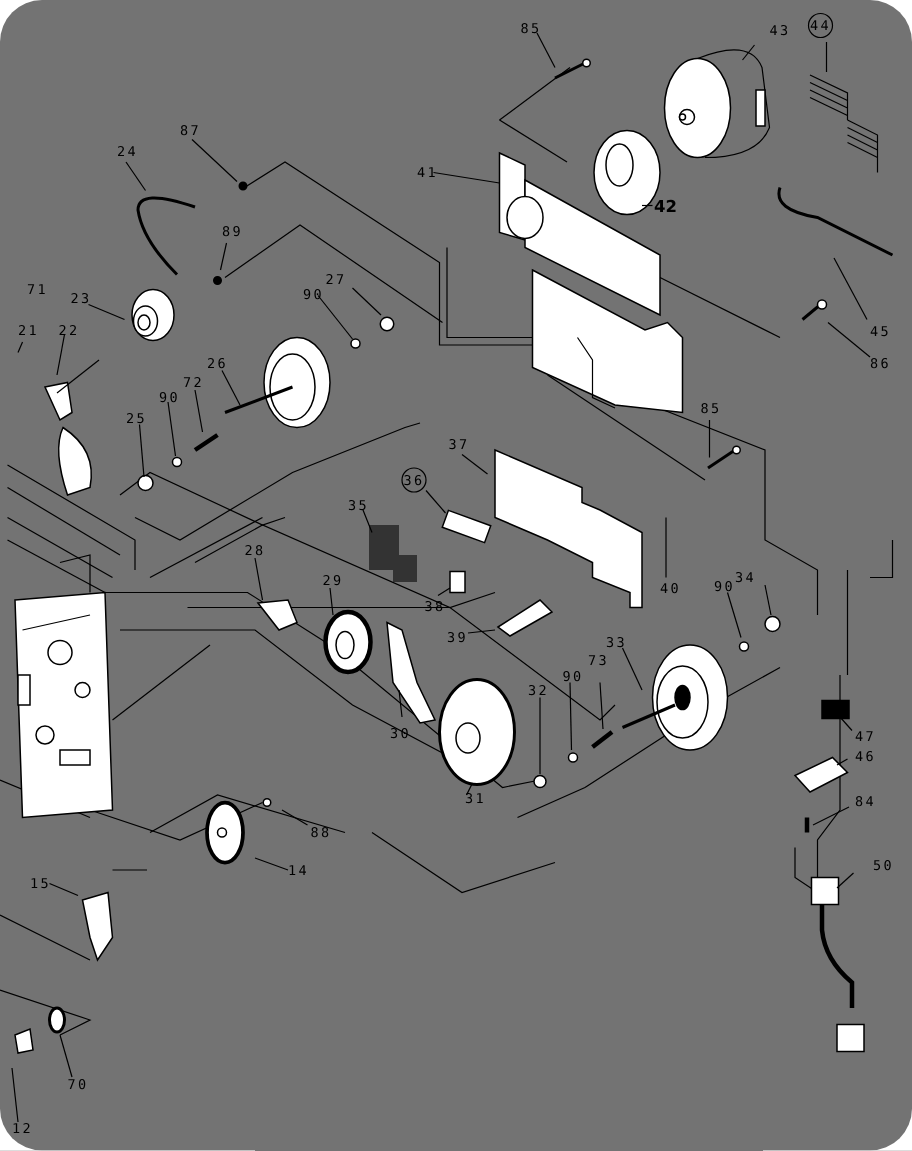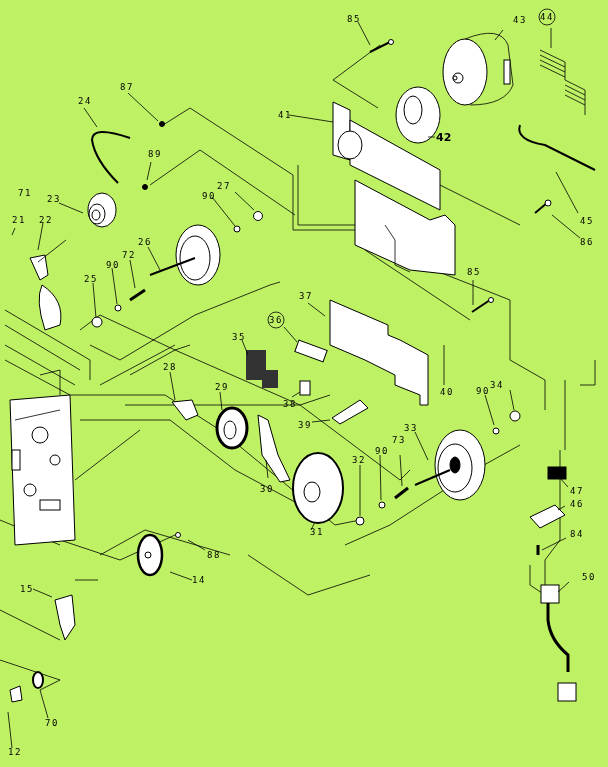--- a/index.html
+++ b/index.html
@@ -1,16 +1,16 @@
 <!DOCTYPE html>
 <html><head>
 <meta charset="utf-8">
 <style>
   html, body { margin: 0; padding: 0; background: #ffffff; }
-  #stage { position: relative; width: 608px; height: 767px; overflow: hidden; background: #bef264; }
+  #stage { position: relative; width: 608px; height: 767px; overflow: hidden; background: #737373; border-radius: 28px; }
   #stage svg { position: absolute; left: 0; top: 0; }
   .lbl { font-family: "DejaVu Sans Mono", monospace; font-size: 9px; fill: #000; letter-spacing: 1.5px; }
   .lbl-b { font-family: "DejaVu Sans", sans-serif; font-size: 11px; font-weight: bold; fill: #000; }
   .ln { stroke: #000; stroke-width: 0.8; fill: none; }
   .pt { stroke: #000; stroke-width: 1; fill: #fff; }
   .ptd { stroke: #000; stroke-width: 1; fill: #000; }
 </style>
 </head>
 <body>
 

